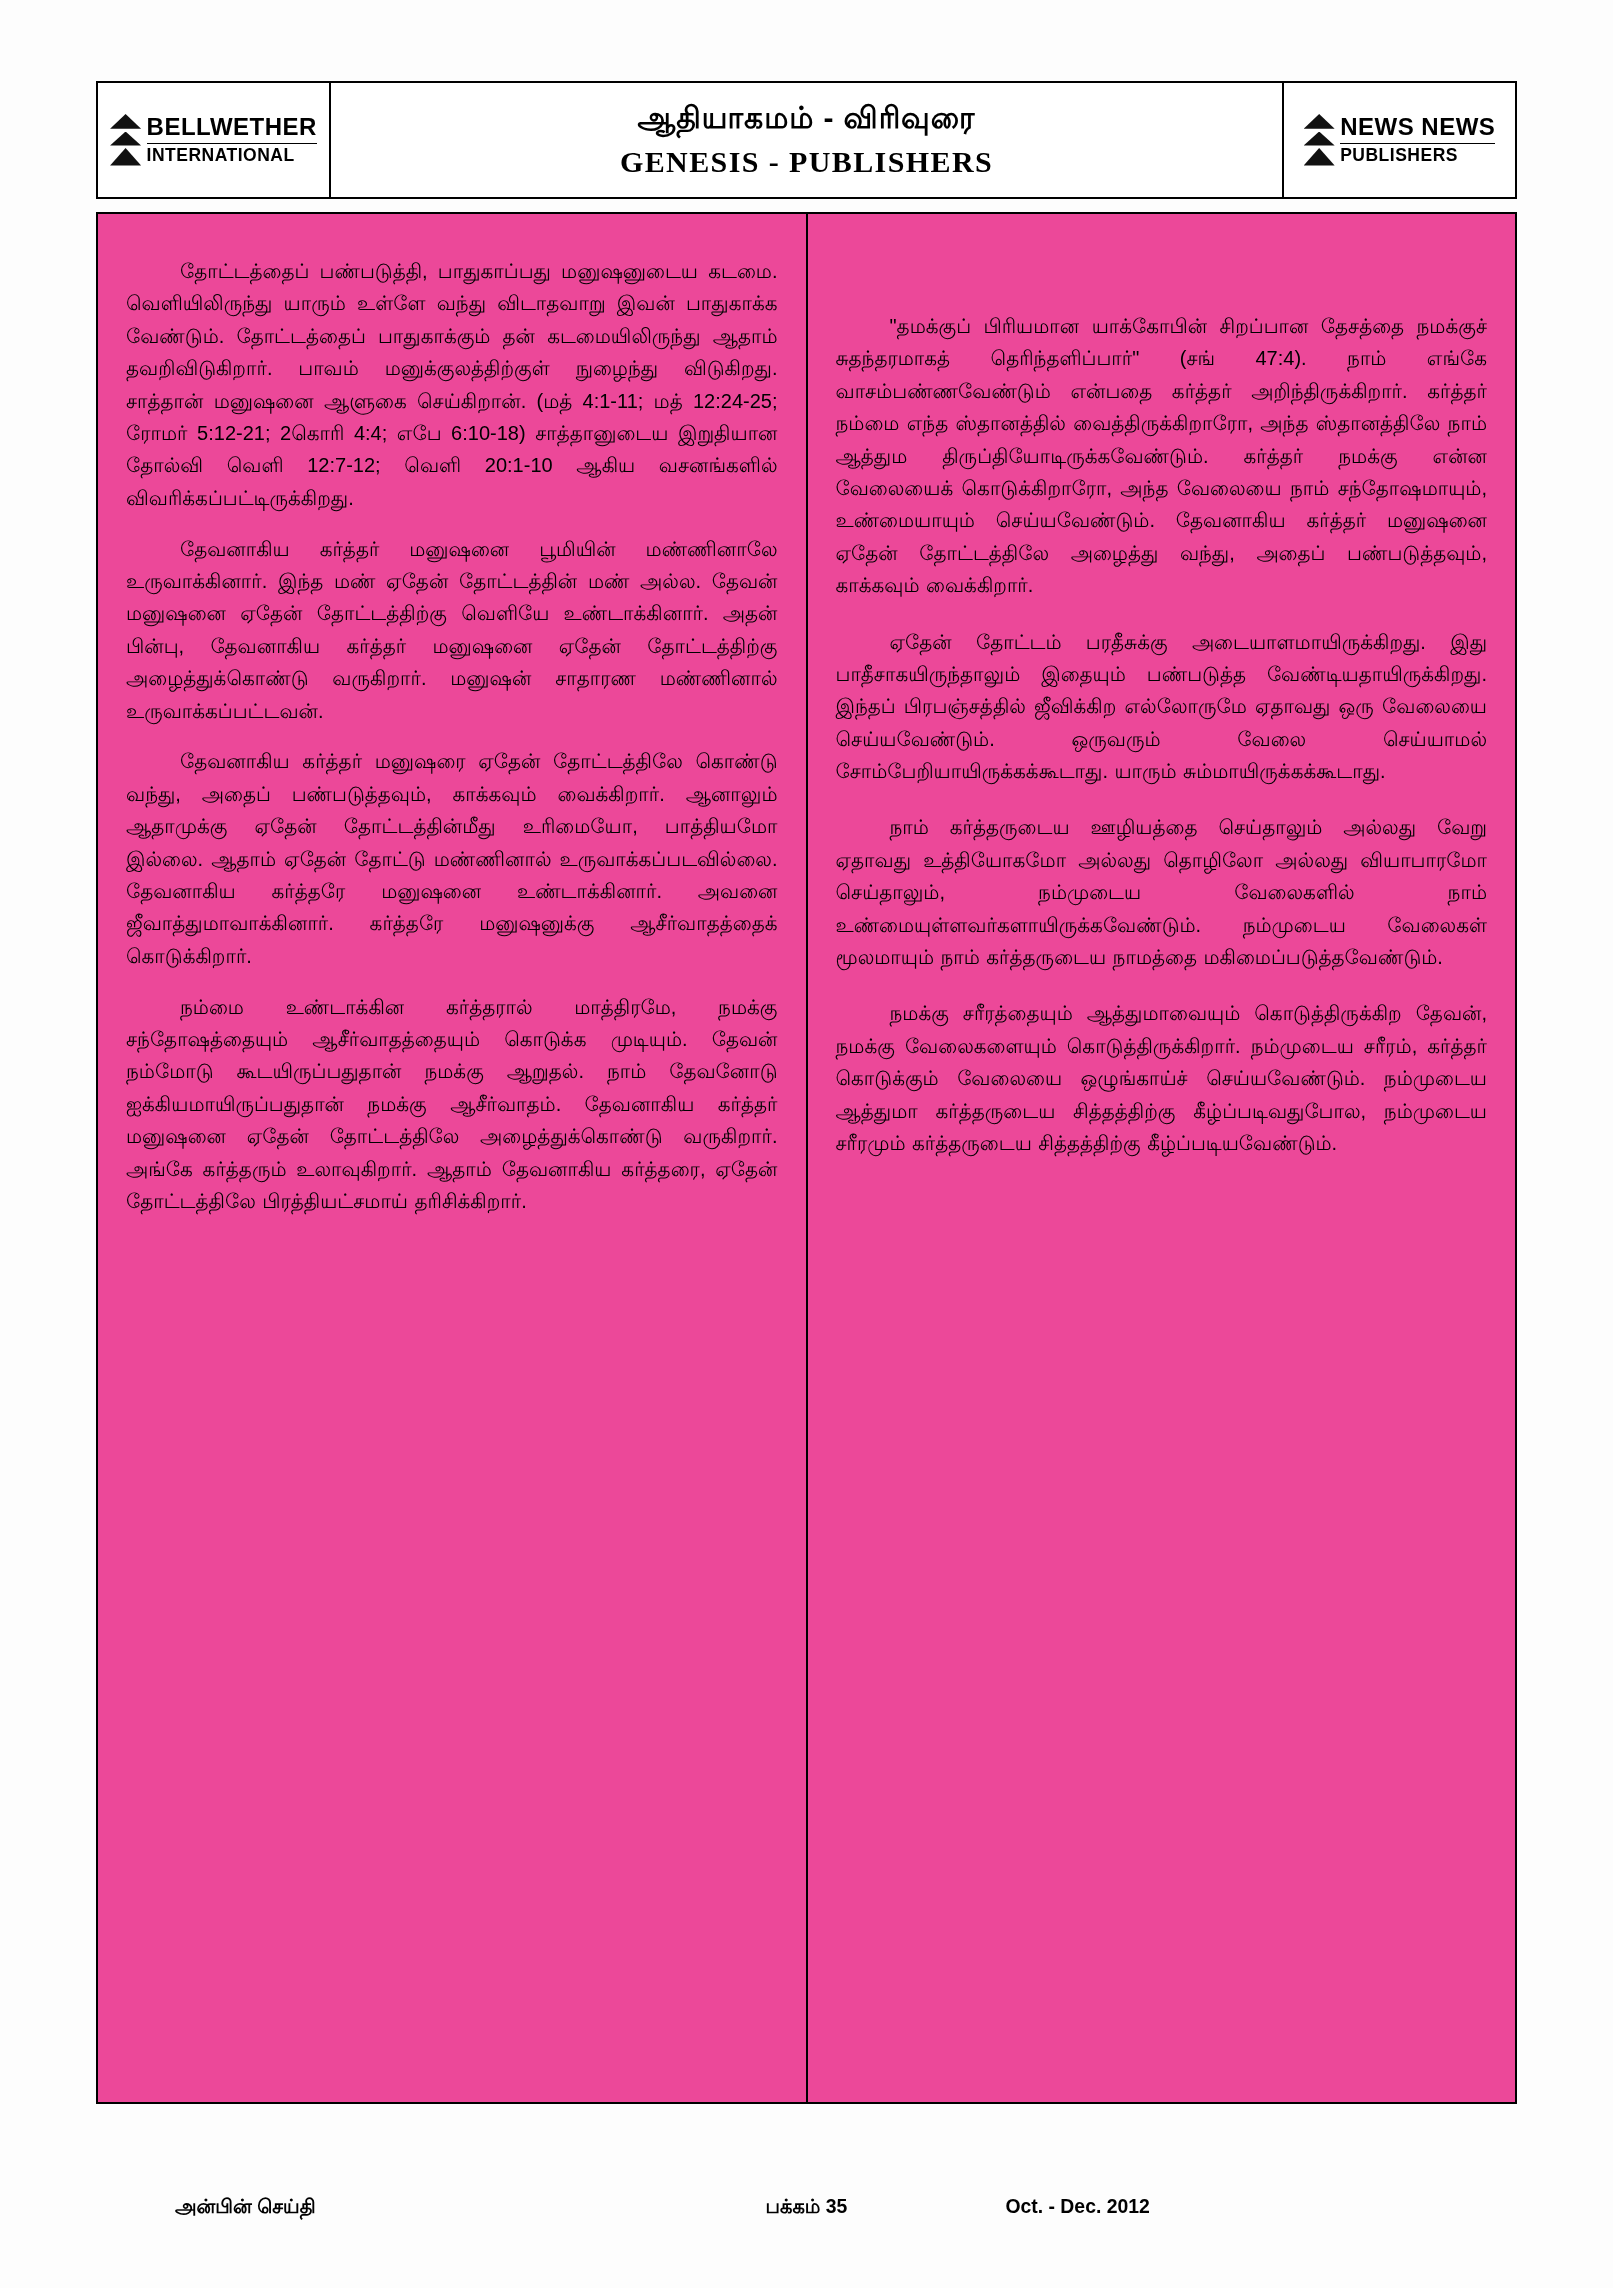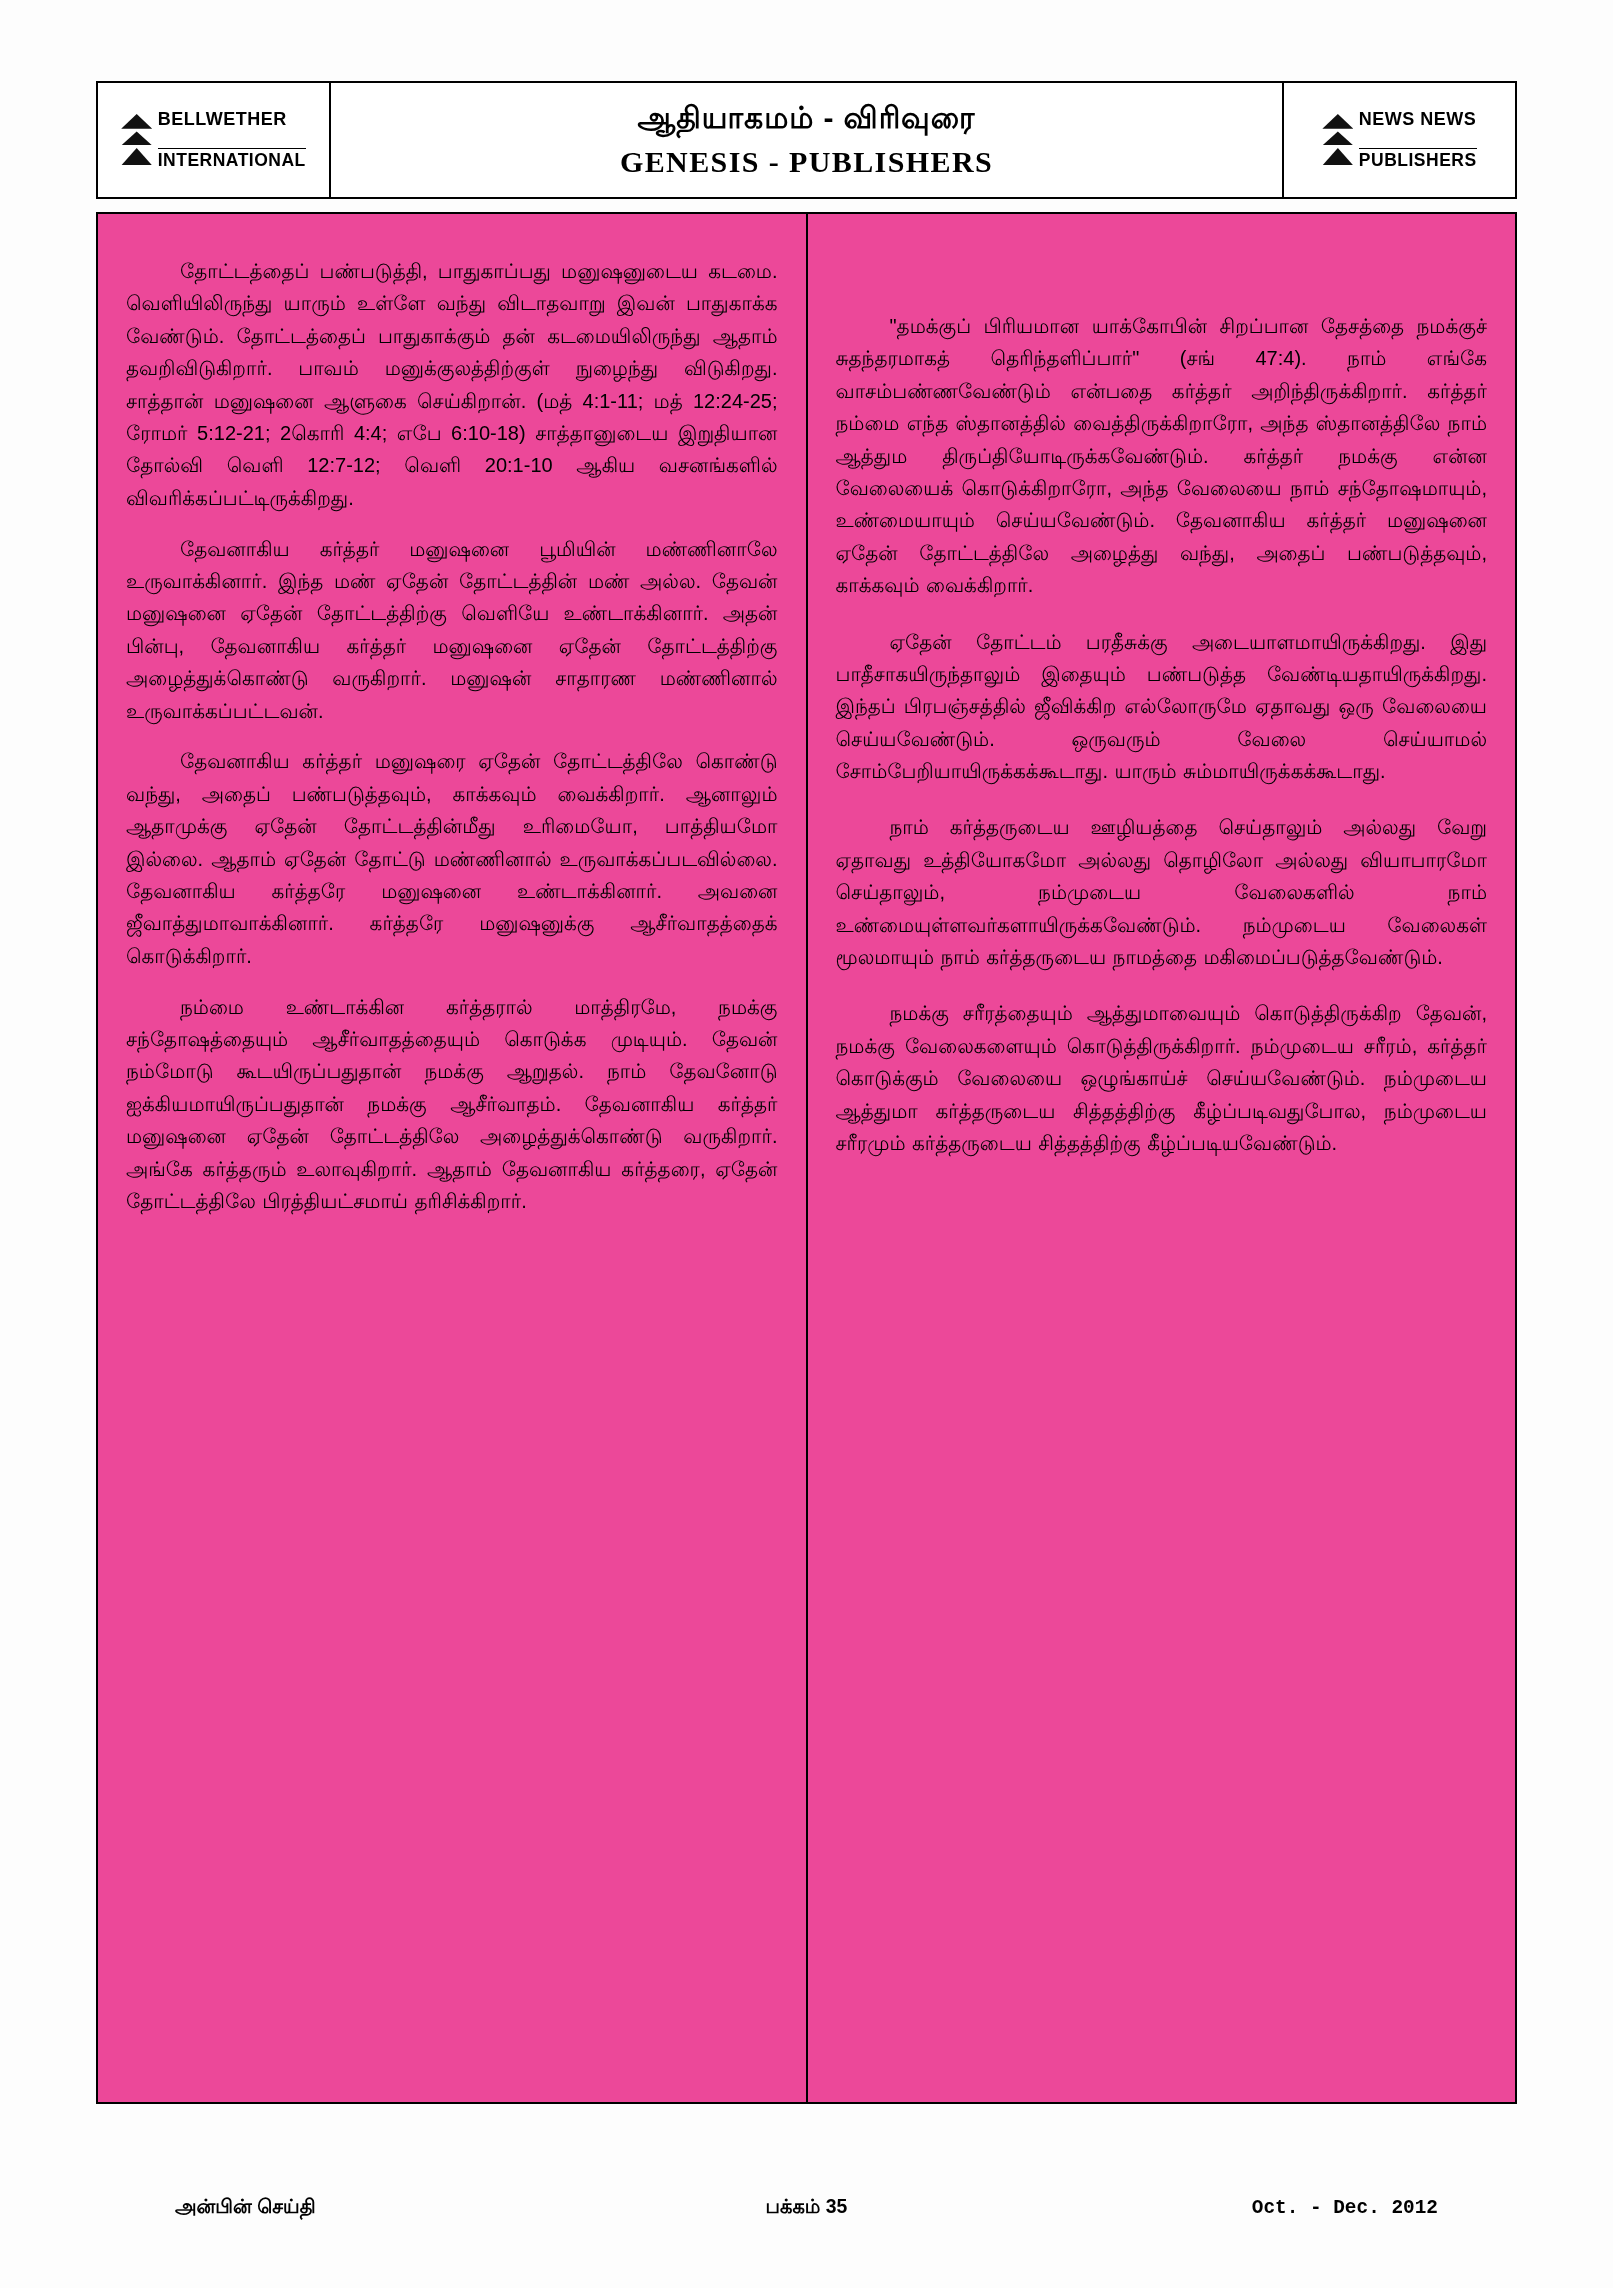--- a/index.html
+++ b/index.html
@@ -69,24 +69,24 @@
   }
   .logo-mark .m1 { top: 0; height: 14.8px; clip-path: polygon(50% 0, 100% 100%, 0 100%); }
   .logo-mark .m2 { top: 17.5px; height: 14px; clip-path: polygon(50% 0, 100% 100%, 0 100%); }
   .logo-mark .m3 { top: 34px; height: 17.5px; clip-path: polygon(50% 0, 100% 100%, 0 100%); }
   .logo-text {
     font-weight: bold;
     line-height: 1.12;
     letter-spacing: 0.5px;
   }
   .logo-text .l1 {
-    font-size: 18px;
+    font-size: 24px;
     display: block;
     border-bottom: 1.8px solid #000;
-    padding-bottom: 19px;
+    padding-bottom: 2px;
   }
   .logo-text .l2 {
     font-size: 17.5px;
     display: block;
     padding-top: 1.8px;
   }
   .title-box {
     flex: 1;
     display: flex;
     flex-direction: column;
@@ -140,22 +140,22 @@
     left: 96px;
     top: 2195px;
     width: 1421px;
     display: flex;
     align-items: baseline;
     font-size: 19.4px;
     font-weight: bold;
   }
   .footer .f-left { width: 36%; padding-left: 79px; box-sizing: border-box; }
   .footer .f-center { width: 28%; text-align: center; }
-  .footer .f-right { width: 36%; text-align: right; padding-right: 79px; box-sizing: border-box;
-                     font-family: Liberation Mono, monospace; }
+  .footer .f-right { width: 36%; padding-right: 79px; box-sizing: border-box;
+                     font-family: Liberation Sans, sans-serif; }
 </style>
 </head>
 <body>
 
 <div class="page">
   <div class="sheet">
 
     <div class="header">
 
       <div class="logo-box">

